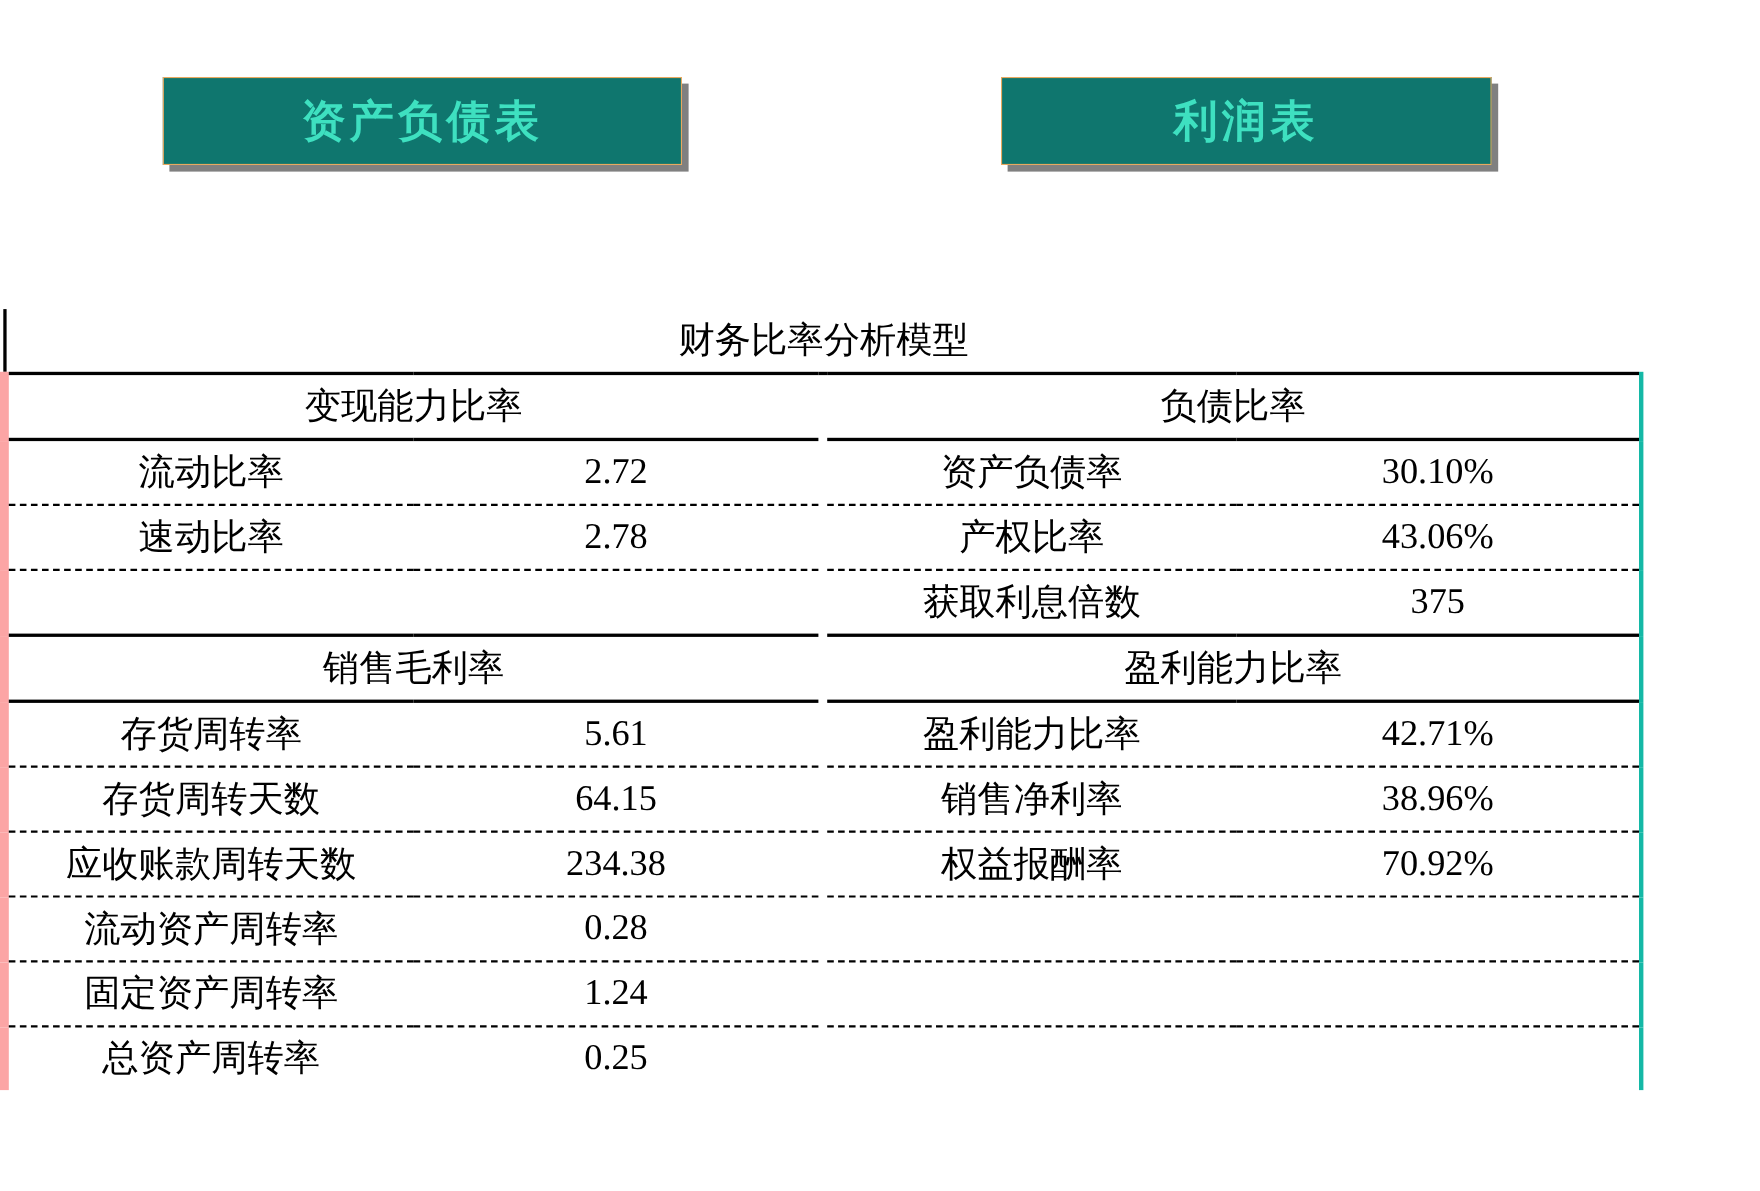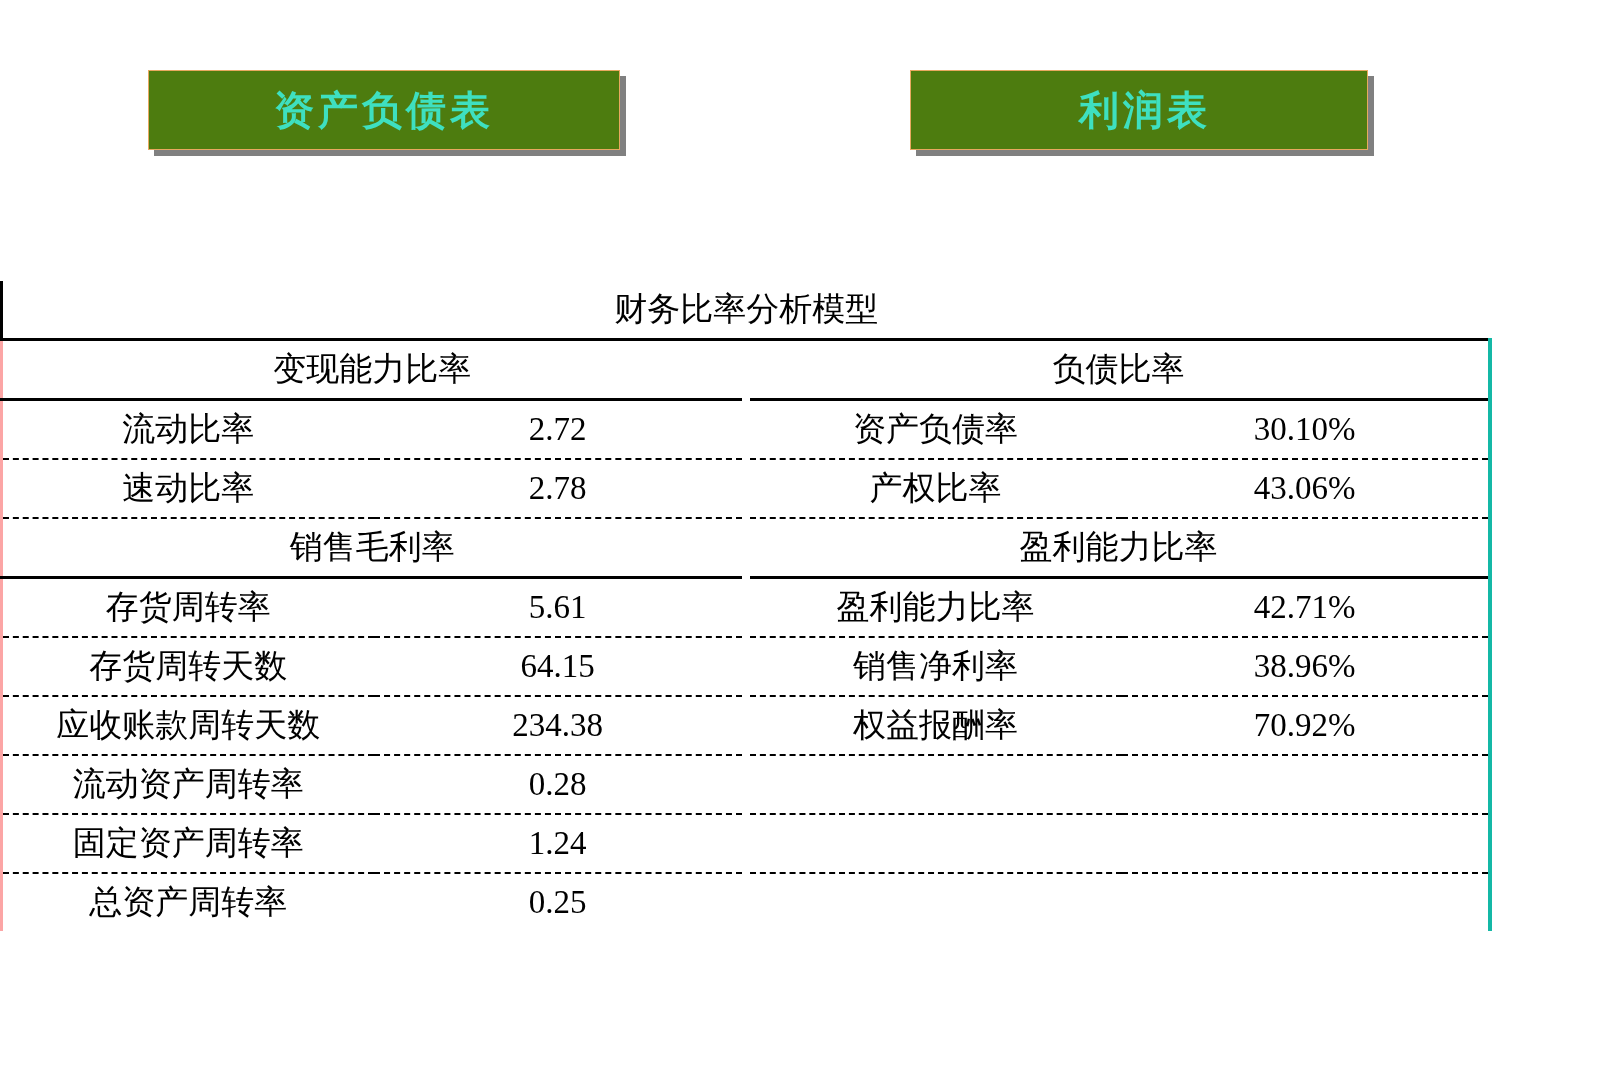--- a/index.html
+++ b/index.html
@@ -12,21 +12,21 @@
     height: 1083px;
     position: relative;
     font-family: "Liberation Serif", "DejaVu Serif", serif;
     color: #000000;
     overflow: hidden;
   }
 
   
   .btn {
     position: absolute;
-    background: #4d7c0f;
+    background: #0f766e;
     border: 1px solid #e8a95f;
     box-shadow: 6px 6px 0 #808080;
     display: flex;
     align-items: center;
     justify-content: center;
     color: #3ee0c0;
     font-size: 40px;
     font-weight: bold;
     letter-spacing: 4px;
     font-family: "Liberation Serif", "DejaVu Serif", serif;
@@ -37,21 +37,20 @@
     left: 148px;
     top: 70px;
     width: 470px;
     height: 78px;
   }
   #btn-income-statement {
     left: 910px;
     top: 70px;
     width: 444px;
     height: 78px;
-    padding-left: 12px;
   }
 
   
   .model {
     position: absolute;
     left: 0px;
     top: 281px;
     width: 1472px;
     border-collapse: collapse;
     table-layout: fixed;
@@ -74,21 +73,21 @@
   }
 
   
   .section-cell {
     font-size: 36px;
     border-bottom: 3px solid #000;
     height: 62px;
   }
 
   
-  .bl  { border-left: 3px solid #fca5a5; }
+  .bl  { border-left: 8px solid #fca5a5; }
   .br  { border-right: 4px solid #14b8a6; }
   .divider-left  { border-left: 3px solid #000; }
   .divider-right { border-right: 3px solid #000; }
 
   
   .dash { border-bottom: 2px dashed #000; }
   .solid-bottom { border-bottom: 3px solid #000; }
 
   .gap-col {
     width: 8px;
@@ -138,20 +137,27 @@
     <td class="dash">资产负债率</td>
     <td class="br dash">30.10%</td>
   </tr>
   <tr>
     <td class="bl dash">速动比率</td>
     <td class="dash">2.78</td>
     <td class="gap-col divider-left divider-right"></td>
     <td class="dash">产权比率</td>
     <td class="br dash">43.06%</td>
   </tr>
+  <tr>
+    <td class="bl solid-bottom empty"></td>
+    <td class="solid-bottom empty"></td>
+    <td class="gap-col divider-left divider-right solid-bottom"></td>
+    <td class="solid-bottom">获取利息倍数</td>
+    <td class="br solid-bottom">375</td>
+  </tr>
 
   <tr>
     <td class="section-cell bl" colspan="2">销售毛利率</td>
     <td class="gap-col divider-left divider-right section-cell"></td>
     <td class="section-cell br" colspan="2">盈利能力比率</td>
   </tr>
 
   <tr>
     <td class="bl dash">存货周转率</td>
     <td class="dash">5.61</td>

